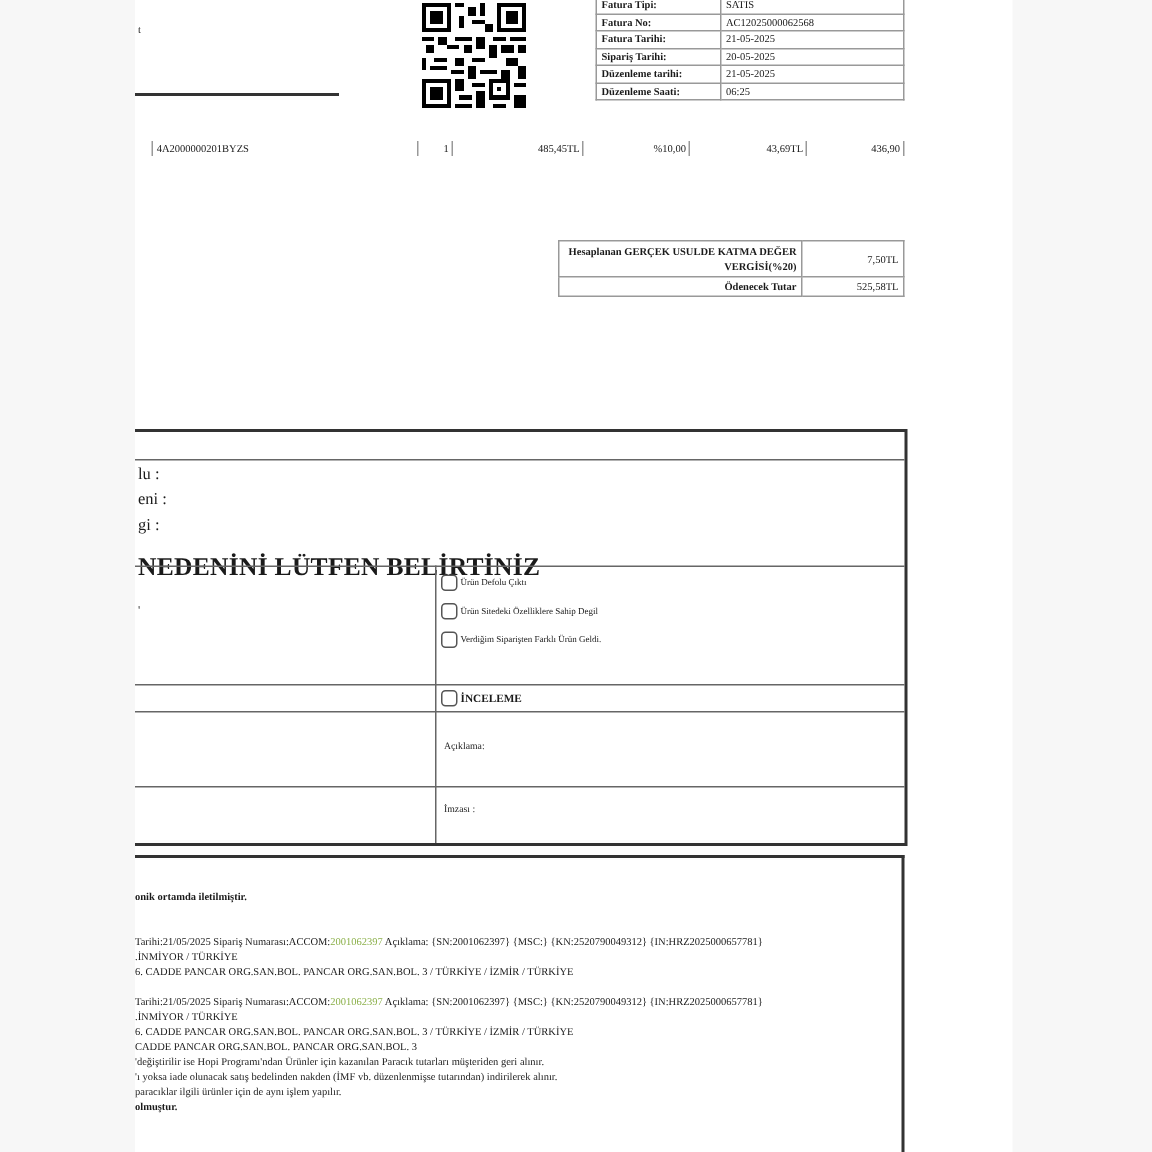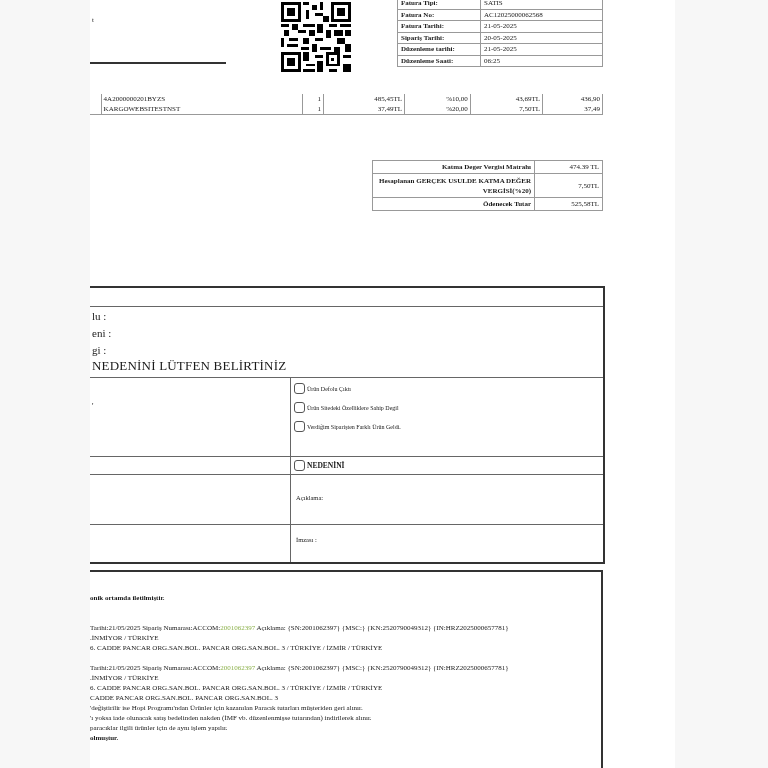--- a/index.html
+++ b/index.html
@@ -45,21 +45,21 @@
   .totals td.k { font-weight: bold; text-align: right; width: 155px; }
   .totals td.v { text-align: right; }
 
   
   .form { left: -10px; top: 286px; width: 521px; height: 274px; border: 2px solid #333; }
   .form .row { position: absolute; left: 0; right: 0; border-top: 1px solid #666; }
   .vline { position: absolute; left: 208px; width: 1px; background: #666; }
   .lbl { position: absolute; font-size: 11px; }
   .cb { display: inline-block; width: 9px; height: 9px; border: 1px solid #555; border-radius: 3px; vertical-align: middle; margin-right: 2px; }
   .opt { position: absolute; left: 212px; font-size: 6px; display: flex; align-items: center; }
-  .heading { position: absolute; left: 10px; top: 70px; font-size: 13px; font-weight: normal; letter-spacing: 0.2px; }
+  .heading { position: absolute; left: 10px; top: 80px; font-size: 17px; font-weight: bold; letter-spacing: 0.2px; }
 
   
   .notes { left: -10px; top: 570px; width: 521px; height: 210px; border: 2px solid #333; border-left: none; }
   .notes .line { position: absolute; left: 10px; font-size: 7px; white-space: nowrap; }
   .green { color: #8bb04a; }
 </style>
 </head>
 <body>
 
 <div class="page">
@@ -155,38 +155,25 @@
     <tbody>
     <tr>
       <td style="border-left:none;"></td>
       <td class="bc">4A2000000201BYZS</td>
       <td>1</td>
       <td>485,45TL</td>
       <td>%10,00</td>
       <td>43,69TL</td>
       <td>436,90</td>
     </tr>
-    <tr class="last">
-      <td style="border-left:none;"></td>
-      <td class="bc">KARGOWEBSITESTNST</td>
-      <td>1</td>
-      <td>37,49TL</td>
-      <td>%20,00</td>
-      <td>7,50TL</td>
-      <td>37,49</td>
-    </tr>
   </tbody>
     </table>
 
   <table class="abs totals">
     <tbody>
-    <tr>
-          <td class="k">Katma Deger Vergisi Matrahı</td>
-          <td class="v">474.39 TL</td>
-        </tr>
     <tr>
           <td class="k" style="height:21px;">Hesaplanan GERÇEK USULDE KATMA DEĞER VERGİSİ(%20)</td>
           <td class="v">7,50TL</td>
         </tr>
     <tr>
           <td class="k">Ödenecek Tutar</td>
           <td class="v">525,58TL</td>
         </tr>
   </tbody>
     </table>
@@ -211,21 +198,21 @@
       <span>Ürün Sitedeki Özelliklere Sahip Degil</span>
     </div>
     <div class="opt" style="top:133px;">
       <span class="cb"></span>
       <span>Verdiğim Siparişten Farklı Ürün Geldi.</span>
     </div>
 
     <div class="row" style="top:168px;"></div>
     <div class="opt" style="top:172px; font-size:7.5px; font-weight:bold;">
       <span class="cb"></span>
-      <span>NEDENİNİ</span>
+      <span>İNCELEME</span>
     </div>
 
     <div class="row" style="top:186px;"></div>
     <div class="lbl" style="left:214px; top:206px; font-size:6.5px;">Açıklama:</div>
 
     <div class="row" style="top:236px;"></div>
     <div class="lbl" style="left:214px; top:248px; font-size:6.5px;">İmzası :</div>
   </div>
 
   <div class="abs notes">

